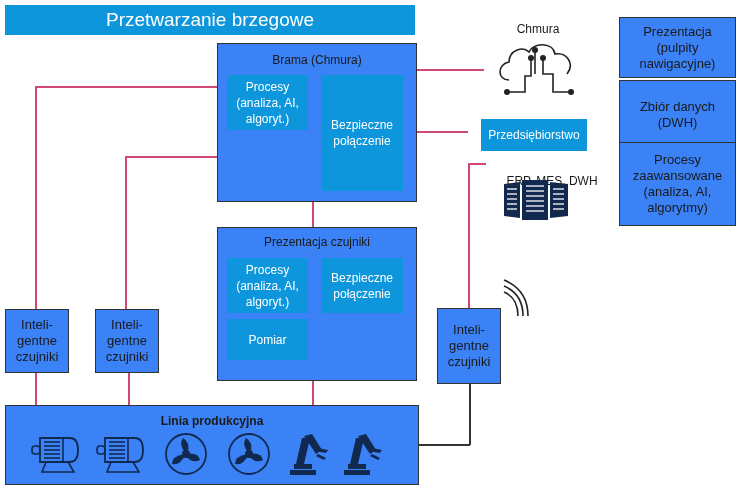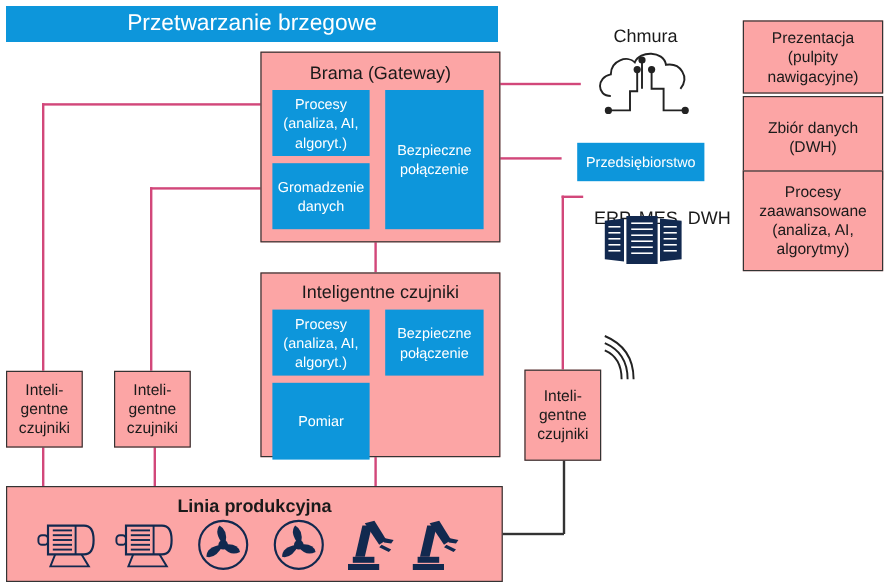--- a/index.html
+++ b/index.html
@@ -1,20 +1,20 @@
 <!DOCTYPE html>
 <html><head>
 <meta charset="utf-8">
 <style>
   html, body { margin:0; padding:0; background:#ffffff; }
   body { width:740px; height:489px; position:relative; overflow:hidden;
          font-family:"Liberation Sans", sans-serif; color:#1a1a1a; }
-  .box { position:absolute; border:1.5px solid #333; background:#fca5a5; box-sizing:border-box; }
+  .box { position:absolute; border:1.5px solid #333; background:#3b82f6; box-sizing:border-box; }
   .blue { position:absolute; background:#0d96db; color:#fff; display:flex; align-items:center; justify-content:center; text-align:center; font-size:12px; line-height:16px; box-sizing:border-box; }
-  .title { position:absolute; text-align:center; font-size:15px; }
+  .title { position:absolute; text-align:center; font-size:12px; }
   .txt { position:absolute; text-align:center; font-size:13px; line-height:16px; display:flex; align-items:center; justify-content:center; box-sizing:border-box; }
   .ln { position:absolute; background:#d2477a; }
   .lnk { position:absolute; background:#333; }
   svg { position:absolute; overflow:visible; }
 </style>
 </head>
 <body>
 
 <div class="blue" style="left:5px;top:5px;width:410px;height:30px;font-size:19px;">
   <span>Przetwarzanie brzegowe</span>
@@ -29,41 +29,38 @@
 <div class="ln" style="left:312px;top:201px;width:1.5px;height:26px;"></div>
 <div class="ln" style="left:312px;top:380px;width:1.5px;height:25px;"></div>
 <div class="ln" style="left:416px;top:69px;width:68px;height:1.5px;"></div>
 <div class="ln" style="left:416px;top:131px;width:52px;height:1.5px;"></div>
 <div class="ln" style="left:468px;top:163px;width:18px;height:1.5px;"></div>
 <div class="ln" style="left:468px;top:163px;width:1.5px;height:145px;"></div>
 <div class="lnk" style="left:469px;top:383px;width:1.5px;height:62px;"></div>
 <div class="lnk" style="left:418px;top:444px;width:52px;height:1.5px;"></div>
 
 <div class="box" style="left:217px;top:43px;width:200px;height:159px;">
-  <div class="title" style="left:0;right:0;top:9px;">Brama (Gateway)</div>
+  <div class="title" style="left:0;right:0;top:9px;">Brama (Chmura)</div>
   <div class="blue" style="left:9px;top:31px;width:81px;height:55px;padding:0 2px;">
     <span>Procesy (analiza, AI, algoryt.)</span>
-  </div>
-  <div class="blue" style="left:9px;top:92px;width:81px;height:55px;">
-    <span>Gromadzenie danych</span>
   </div>
   <div class="blue" style="left:103px;top:31px;width:82px;height:116px;">
     <span>Bezpieczne połączenie</span>
   </div>
 </div>
 
 <div class="box" style="left:217px;top:227px;width:200px;height:154px;">
-  <div class="title" style="left:0;right:0;top:7px;">Inteligentne czujniki</div>
+  <div class="title" style="left:0;right:0;top:7px;">Prezentacja czujniki</div>
   <div class="blue" style="left:9px;top:30px;width:81px;height:55px;padding:0 2px;">
     <span>Procesy (analiza, AI, algoryt.)</span>
   </div>
   <div class="blue" style="left:103px;top:30px;width:82px;height:55px;">
     <span>Bezpieczne połączenie</span>
   </div>
-  <div class="blue" style="left:9px;top:91px;width:81px;height:64px;">
+  <div class="blue" style="left:9px;top:91px;width:81px;height:41px;">
     <span>Pomiar</span>
   </div>
 </div>
 
 <div class="box txt" style="left:5px;top:309px;width:64px;height:64px;padding:0 6px;">
   <span>Inteli- gentne czujniki</span>
 </div>
 <div class="box txt" style="left:95px;top:309px;width:64px;height:64px;padding:0 6px;">
   <span>Inteli- gentne czujniki</span>
 </div>

